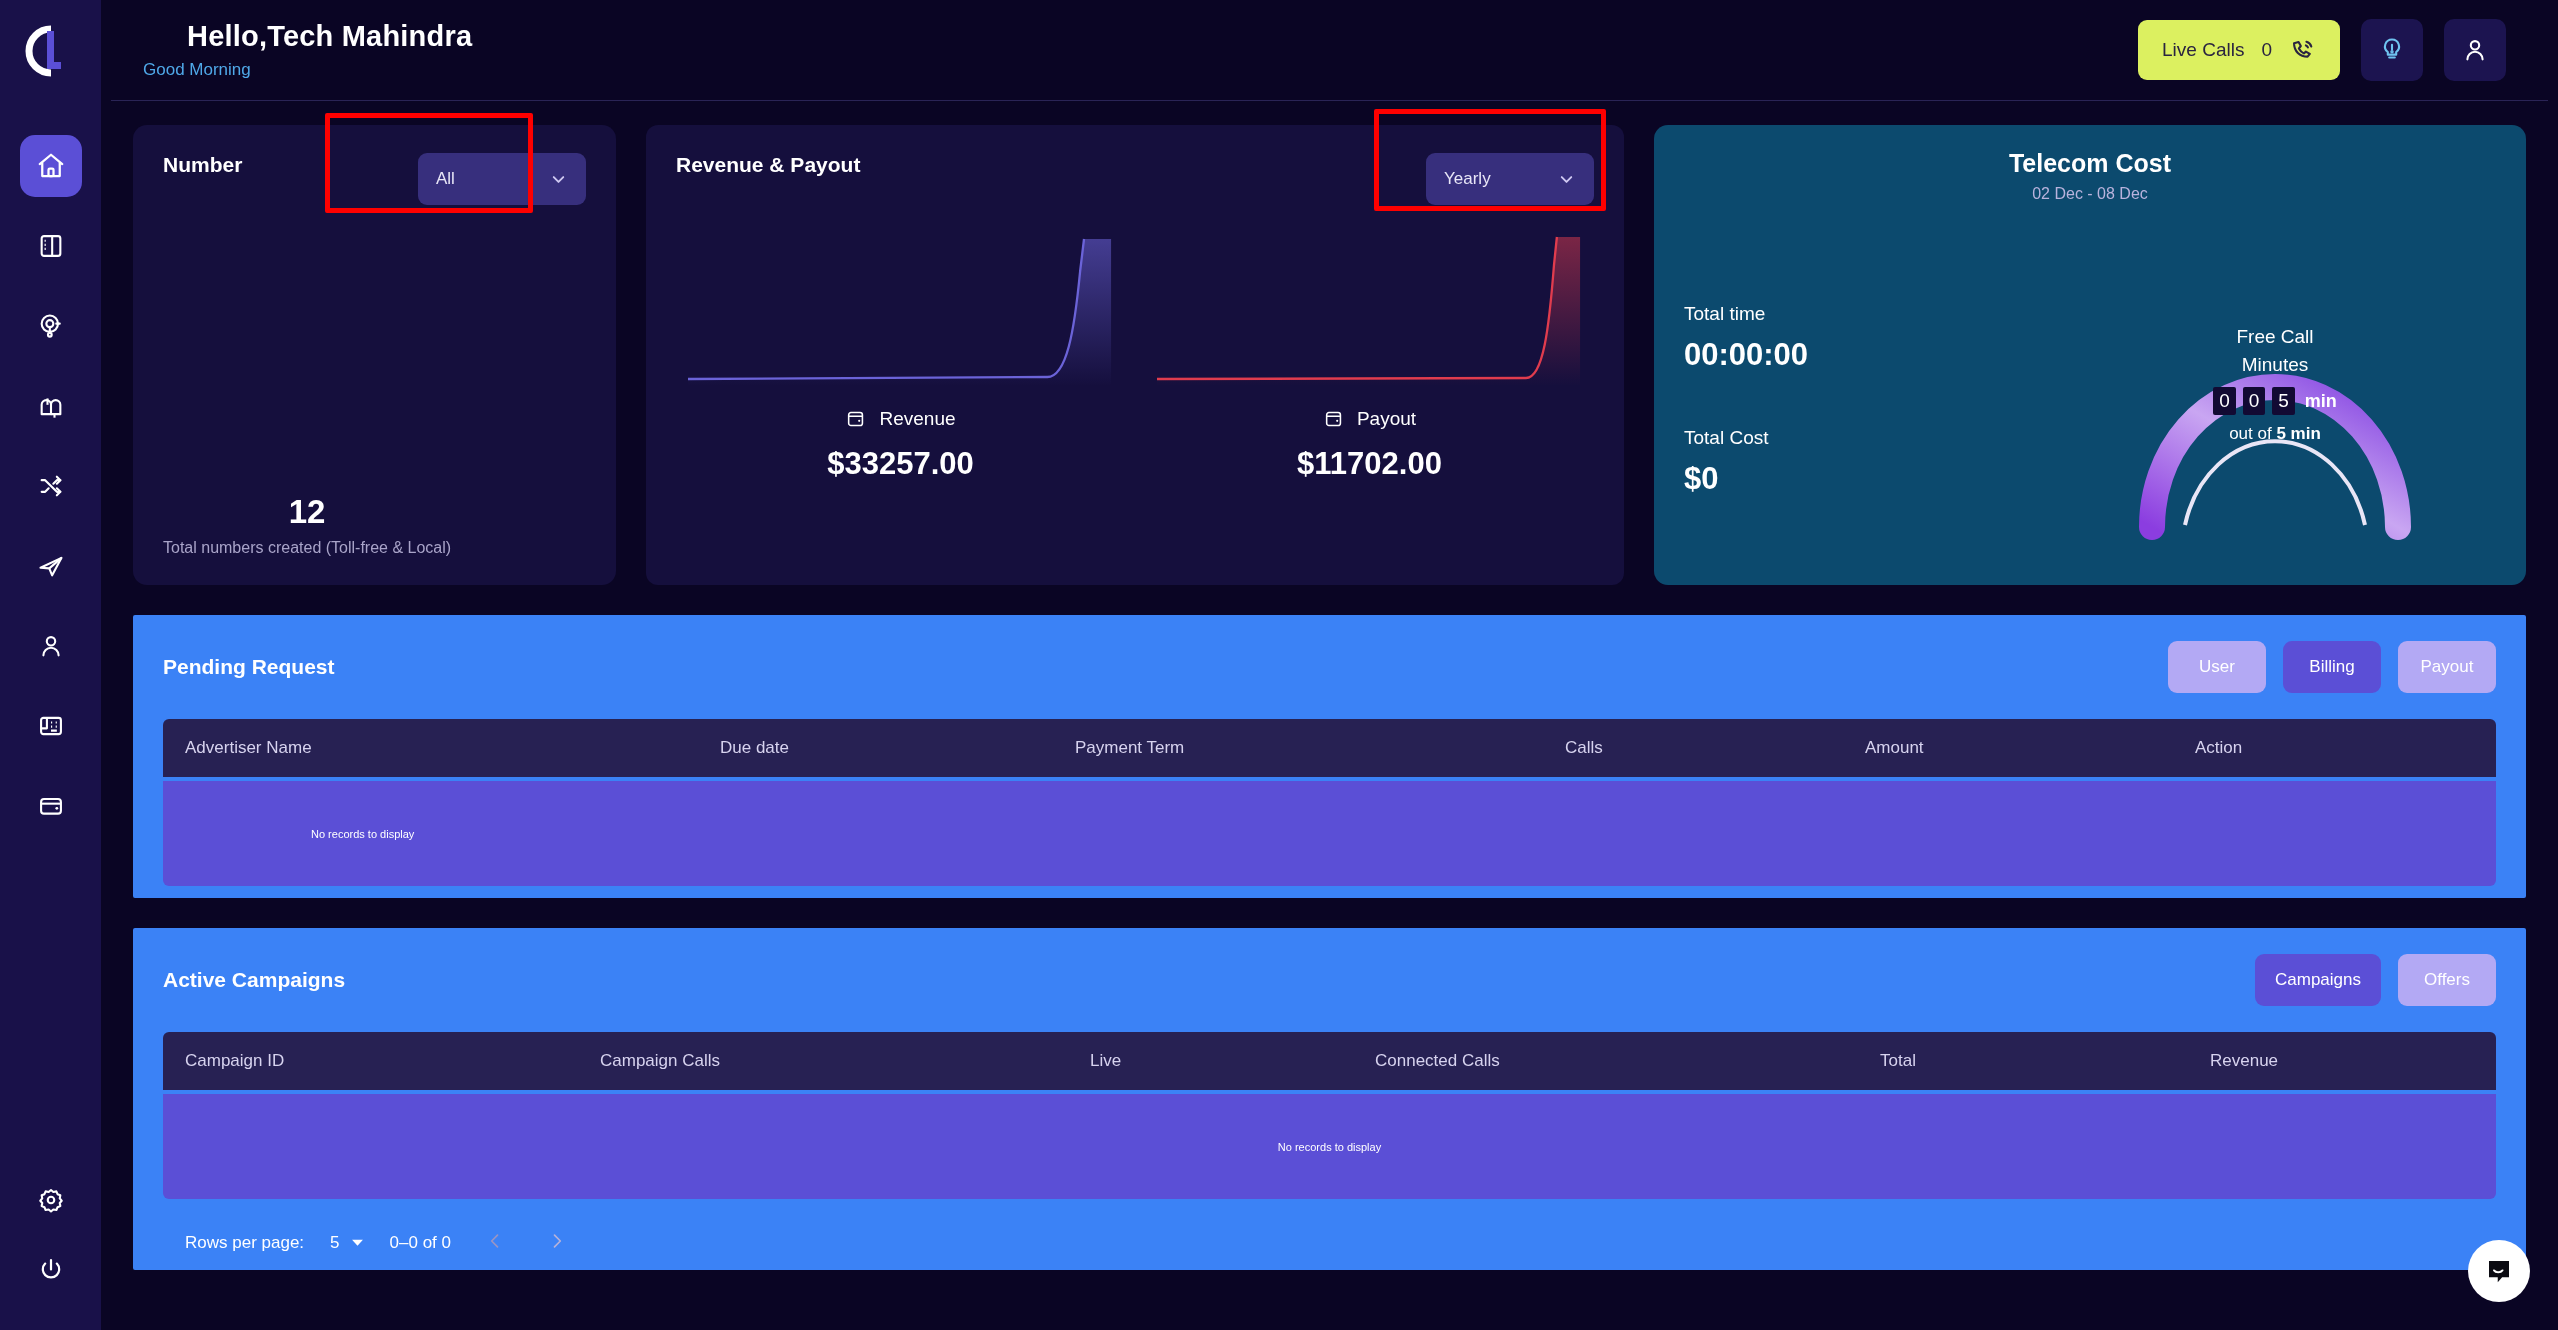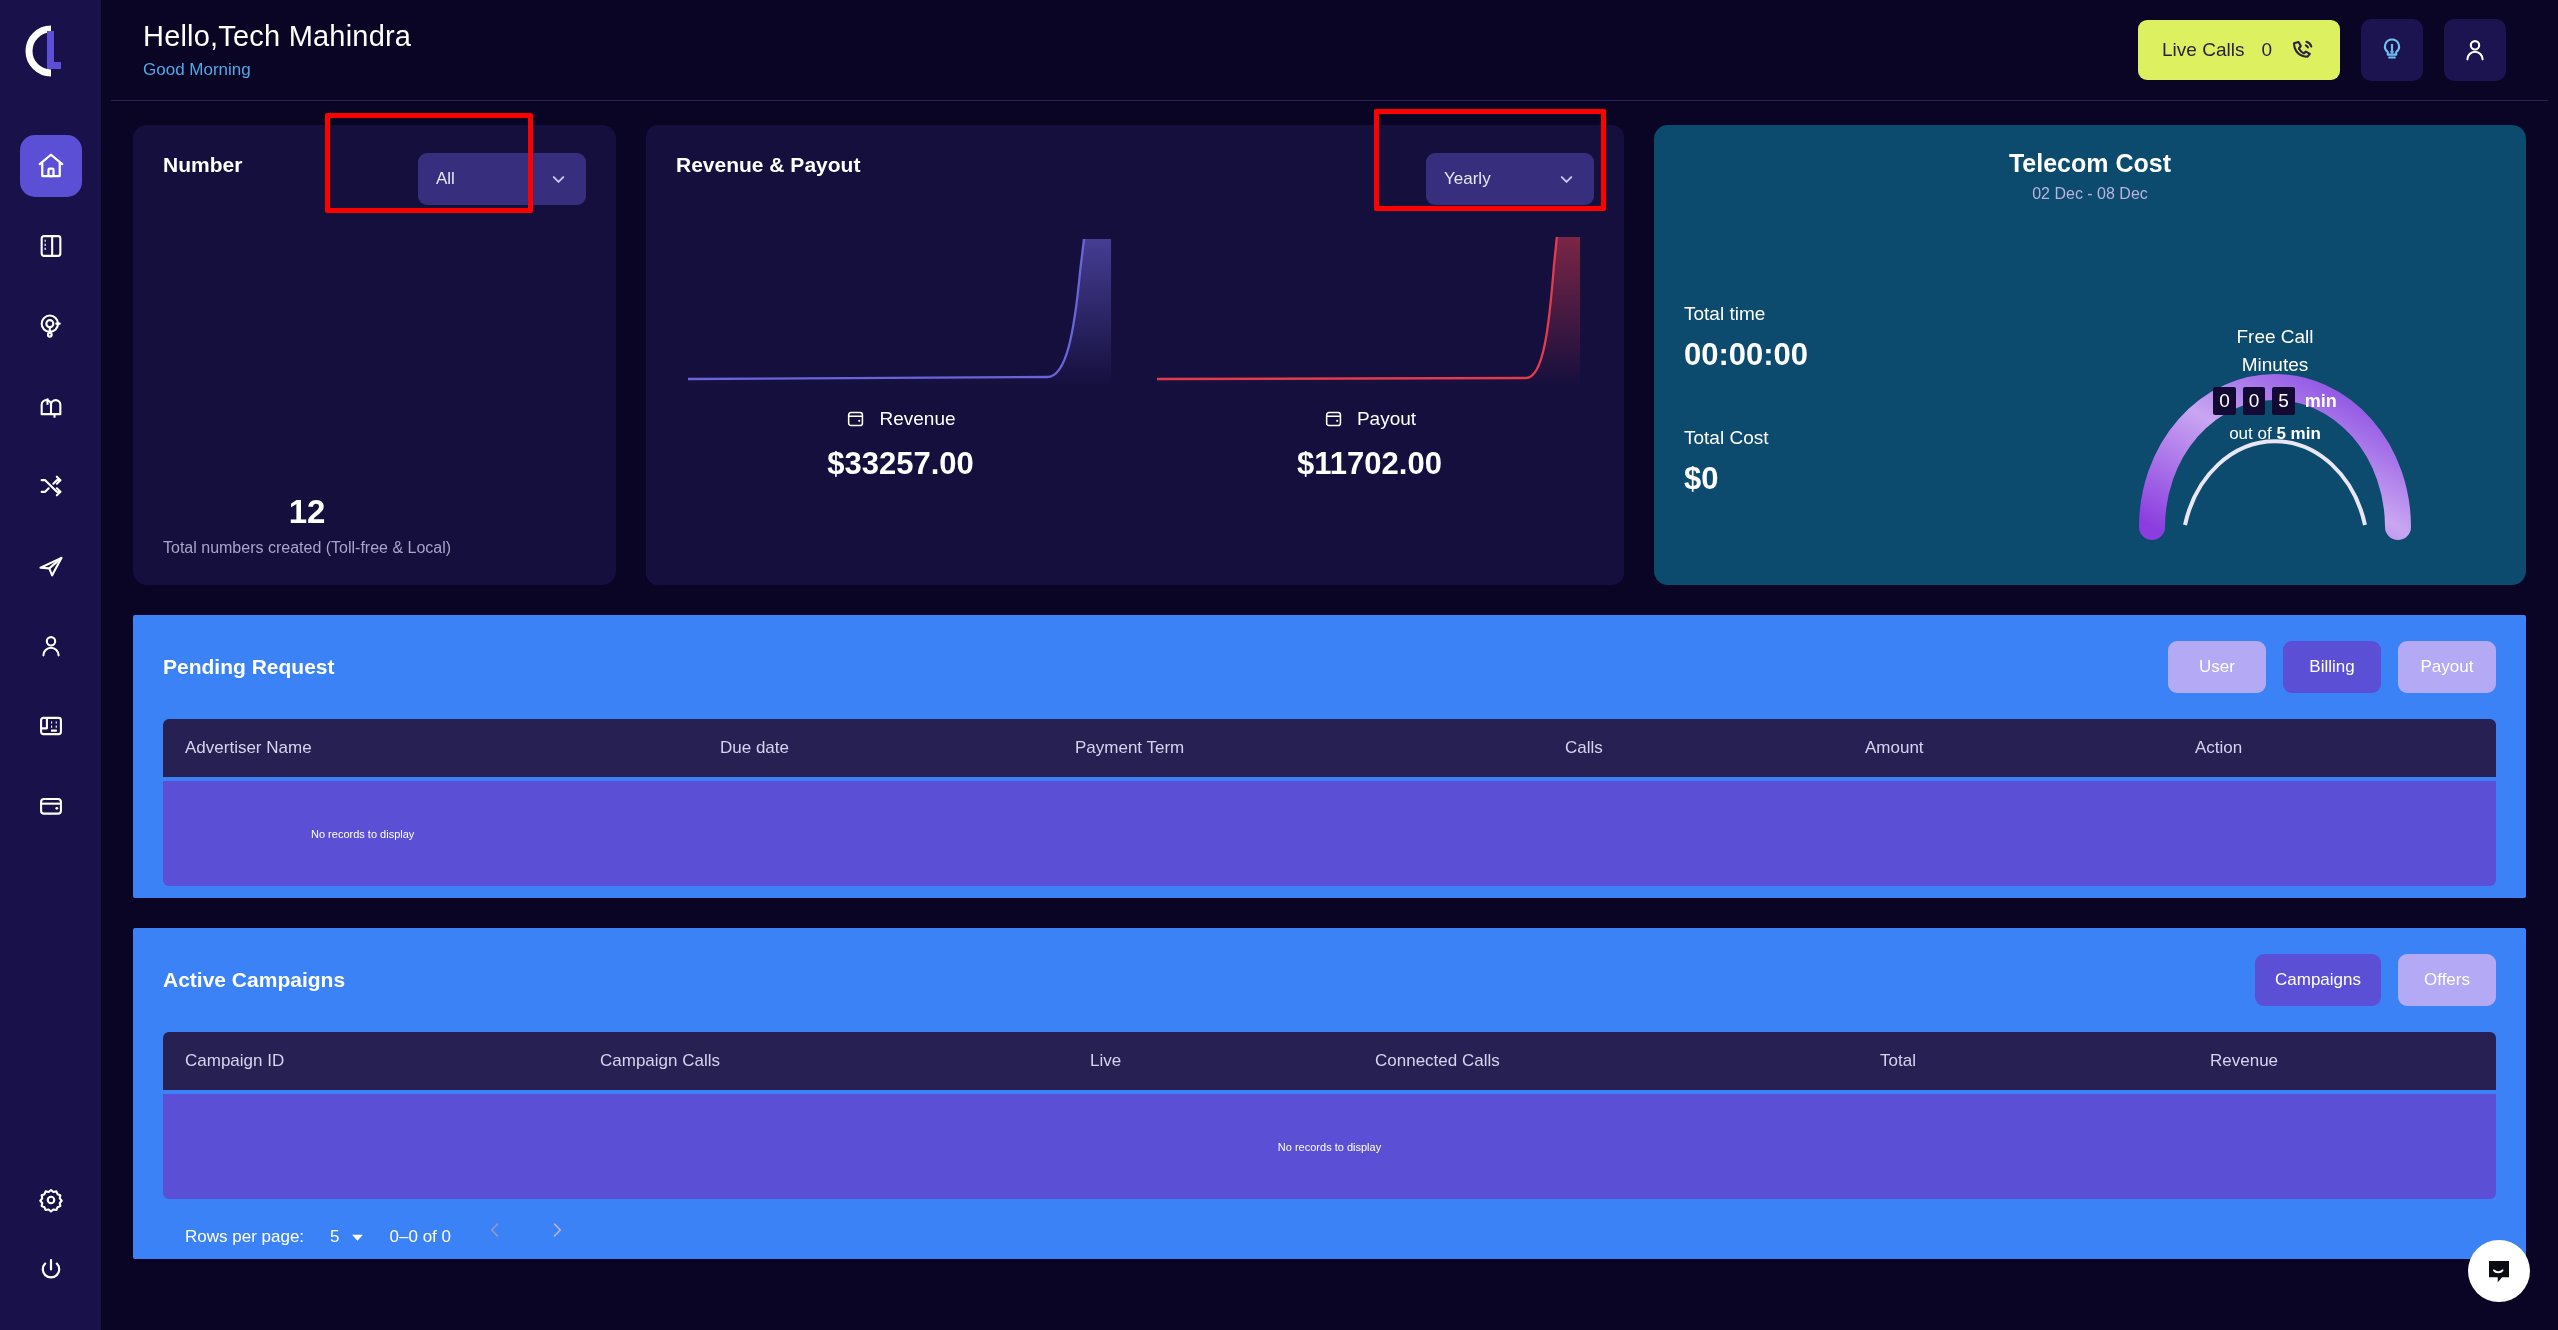--- a/index.html
+++ b/index.html
@@ -40,21 +40,21 @@
   
   .main { flex: 1; height: 1330px; background: #0a0524; position: relative; }
 
   
   .header {
     height: 101px; padding: 0 42px 0 32px;
     display: flex; align-items: center; justify-content: space-between;
     border-bottom: 1px solid #2a2456;
     margin: 0 10px;
   }
-  .greet-title { font-size: 29px; font-weight: normal; color: #ffffff; letter-spacing: .2px; }
+  .greet-title { font-size: 29px; font-weight: bold; color: #ffffff; letter-spacing: .2px; margin-left: 44px; }
   .greet-sub { font-size: 17px; color: #4fa8e8; margin-top: 7px; }
   .header-right { display: flex; align-items: center; gap: 21px; }
   .live-calls {
     background: #dcf060; color: #2a2440;
     border-radius: 9px; height: 60px; padding: 0 24px;
     display: flex; align-items: center; gap: 17px;
     font-size: 19px; cursor: pointer; border: none;
     font-family: "Liberation Sans", sans-serif;
   }
   .live-calls .count { font-size: 19px; }
@@ -151,21 +151,21 @@
     color: #d7d3ef; font-size: 17px;
   }
   .tbl-empty {
     background: #5b4fd6; border-radius: 0 0 6px 6px;
     height: 105px; display: flex; align-items: center;
     color: #ffffff; font-size: 11px; margin-top: 4px;
   }
   .tbl-empty.center { justify-content: center; }
   .tbl-empty.left { padding-left: 148px; }
 
-  .pager { display: flex; align-items: flex-end; gap: 26px; margin-top: 17px; padding-left: 22px; }
+  .pager { display: flex; align-items: center; gap: 26px; margin-top: 28px; padding-left: 22px; }
   .pager-lbl { font-size: 17px; color: #ffffff; }
   .pager-sel { display: flex; align-items: center; gap: 11px; color: #ffffff; font-size: 17px; cursor: pointer; }
   .pager-range { font-size: 17px; color: #ffffff; }
   .pager-btn { background: none; border: none; cursor: pointer; padding: 4px 8px; }
 
   .intercom {
     position: absolute; right: 28px; bottom: 28px;
     width: 62px; height: 62px; border-radius: 50%;
     background: #ffffff; border: none; cursor: pointer;
     display: flex; align-items: center; justify-content: center;

